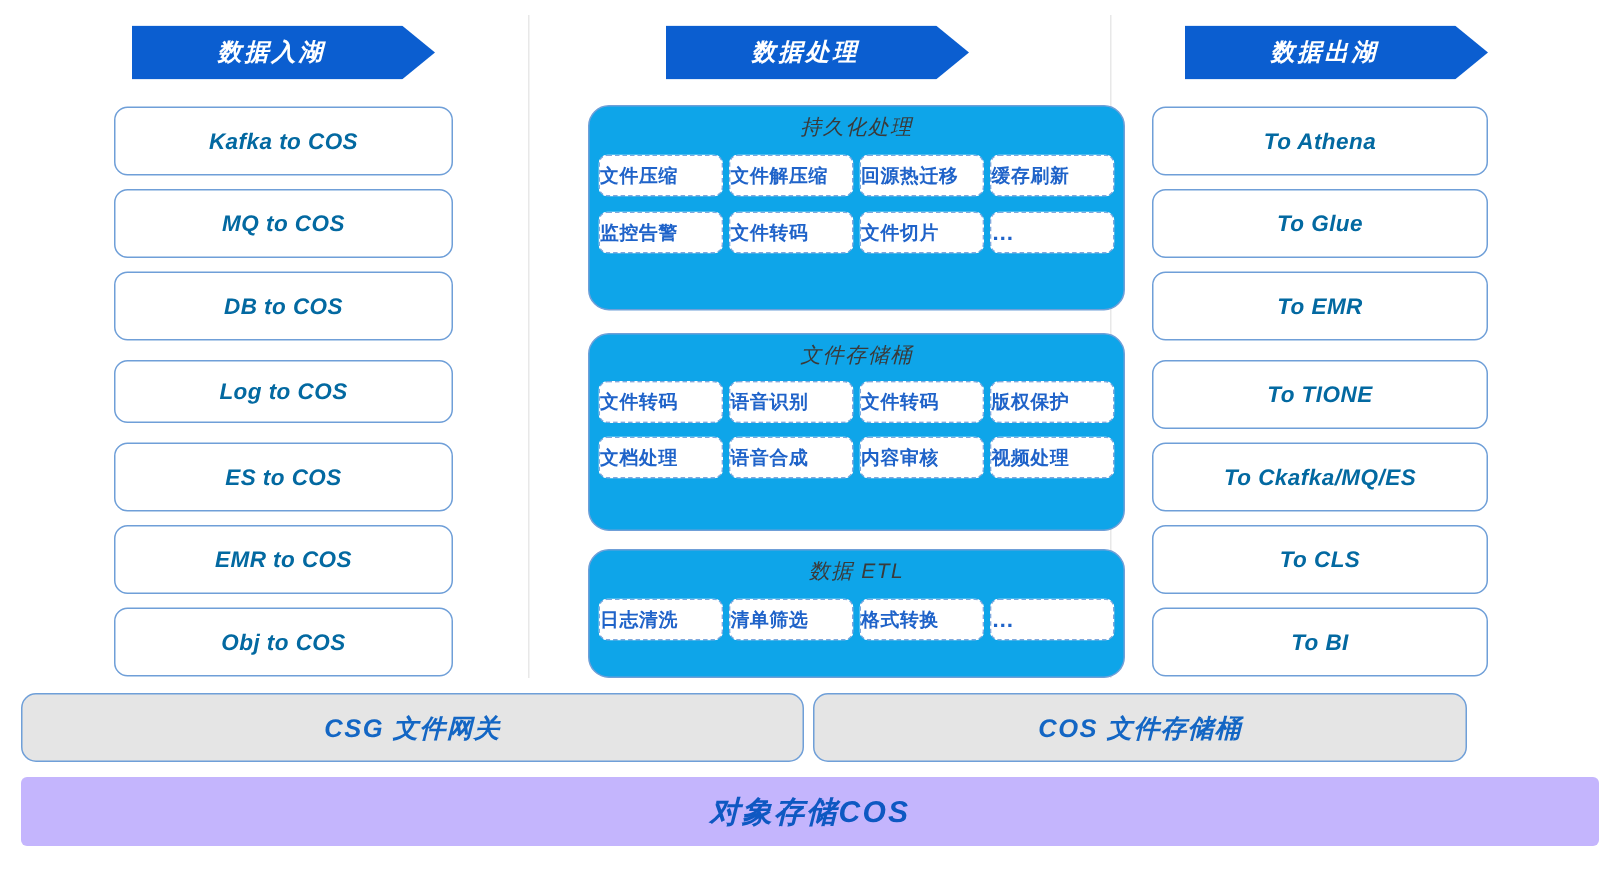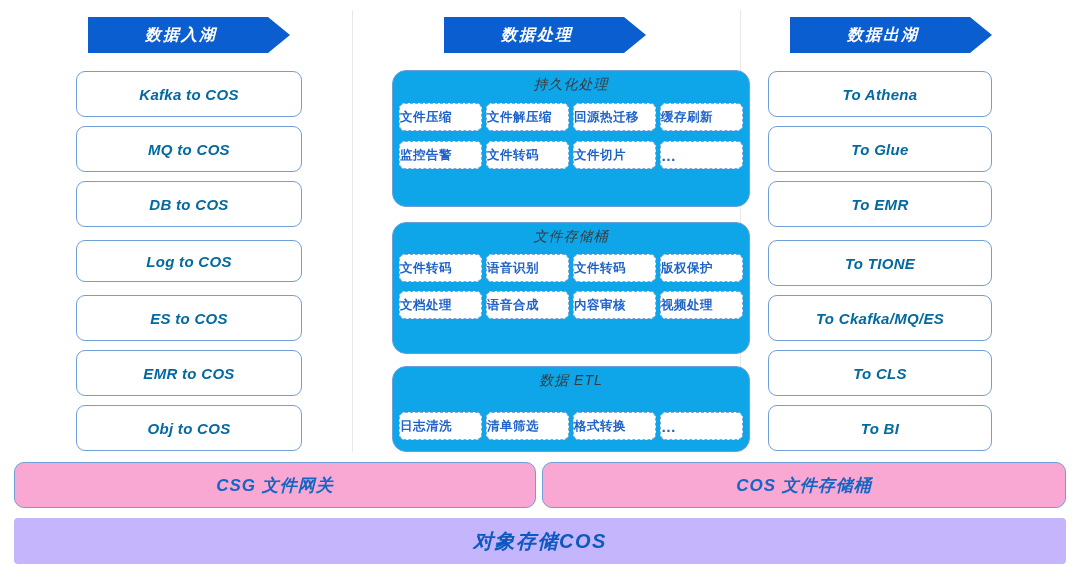--- a/index.html
+++ b/index.html
@@ -109,21 +109,21 @@
     font-size: 15px;
     letter-spacing: 1px;
   }
 
   
   .wide-bar {
     position: absolute;
     box-sizing: border-box;
     border: 1.6px solid #6f9fd8;
     border-radius: 10px;
-    background: #f9a8d4;
+    background: #e5e5e5;
     color: #1366c4;
     font-size: 17px;
     font-weight: bold;
     font-style: italic;
     display: flex;
     align-items: center;
     justify-content: center;
     letter-spacing: 1px;
   }
   .gray-bar {
@@ -238,21 +238,21 @@
           <span>内容审核</span>
         </div>
       <div class="chip">
           <span>视频处理</span>
         </div>
     </div>
   </div>
 
   <div class="group" style="left:366px; top:366px; width:358px; height:86px;padding-left:38px;">
     <div class="group-title">数据 ETL</div>
-    <div class="chip-row" style="top:45px;">
+    <div class="chip-row" style="top:32px;">
       <div class="chip">
           <span>日志清洗</span>
         </div>
       <div class="chip">
           <span>清单筛选</span>
         </div>
       <div class="chip">
           <span>格式转换</span>
         </div>
       <div class="chip ellipsis">
@@ -283,21 +283,21 @@
   <div class="pill" style="left:768px; top:350px; width:224px; height:46px;">
     <span>To CLS</span>
   </div>
   <div class="pill" style="left:768px; top:405px; width:224px; height:46px;">
     <span>To BI</span>
   </div>
 
   <div class="wide-bar" style="left:14px; top:462px; width:522px; height:46px;">
     <span>CSG 文件网关</span>
   </div>
-  <div class="wide-bar" style="left:542px; top:462px; width:524px; height:46px;">
+  <div class="wide-bar" style="left:542px; top:462px; width:436px; height:46px;">
     <span>COS 文件存储桶</span>
   </div>
 
   <div class="gray-bar" style="left:14px; top:518px; width:1052px; height:46px;">
     <span>对象存储COS</span>
   </div>
 
 </div>
 
 </body></html>

